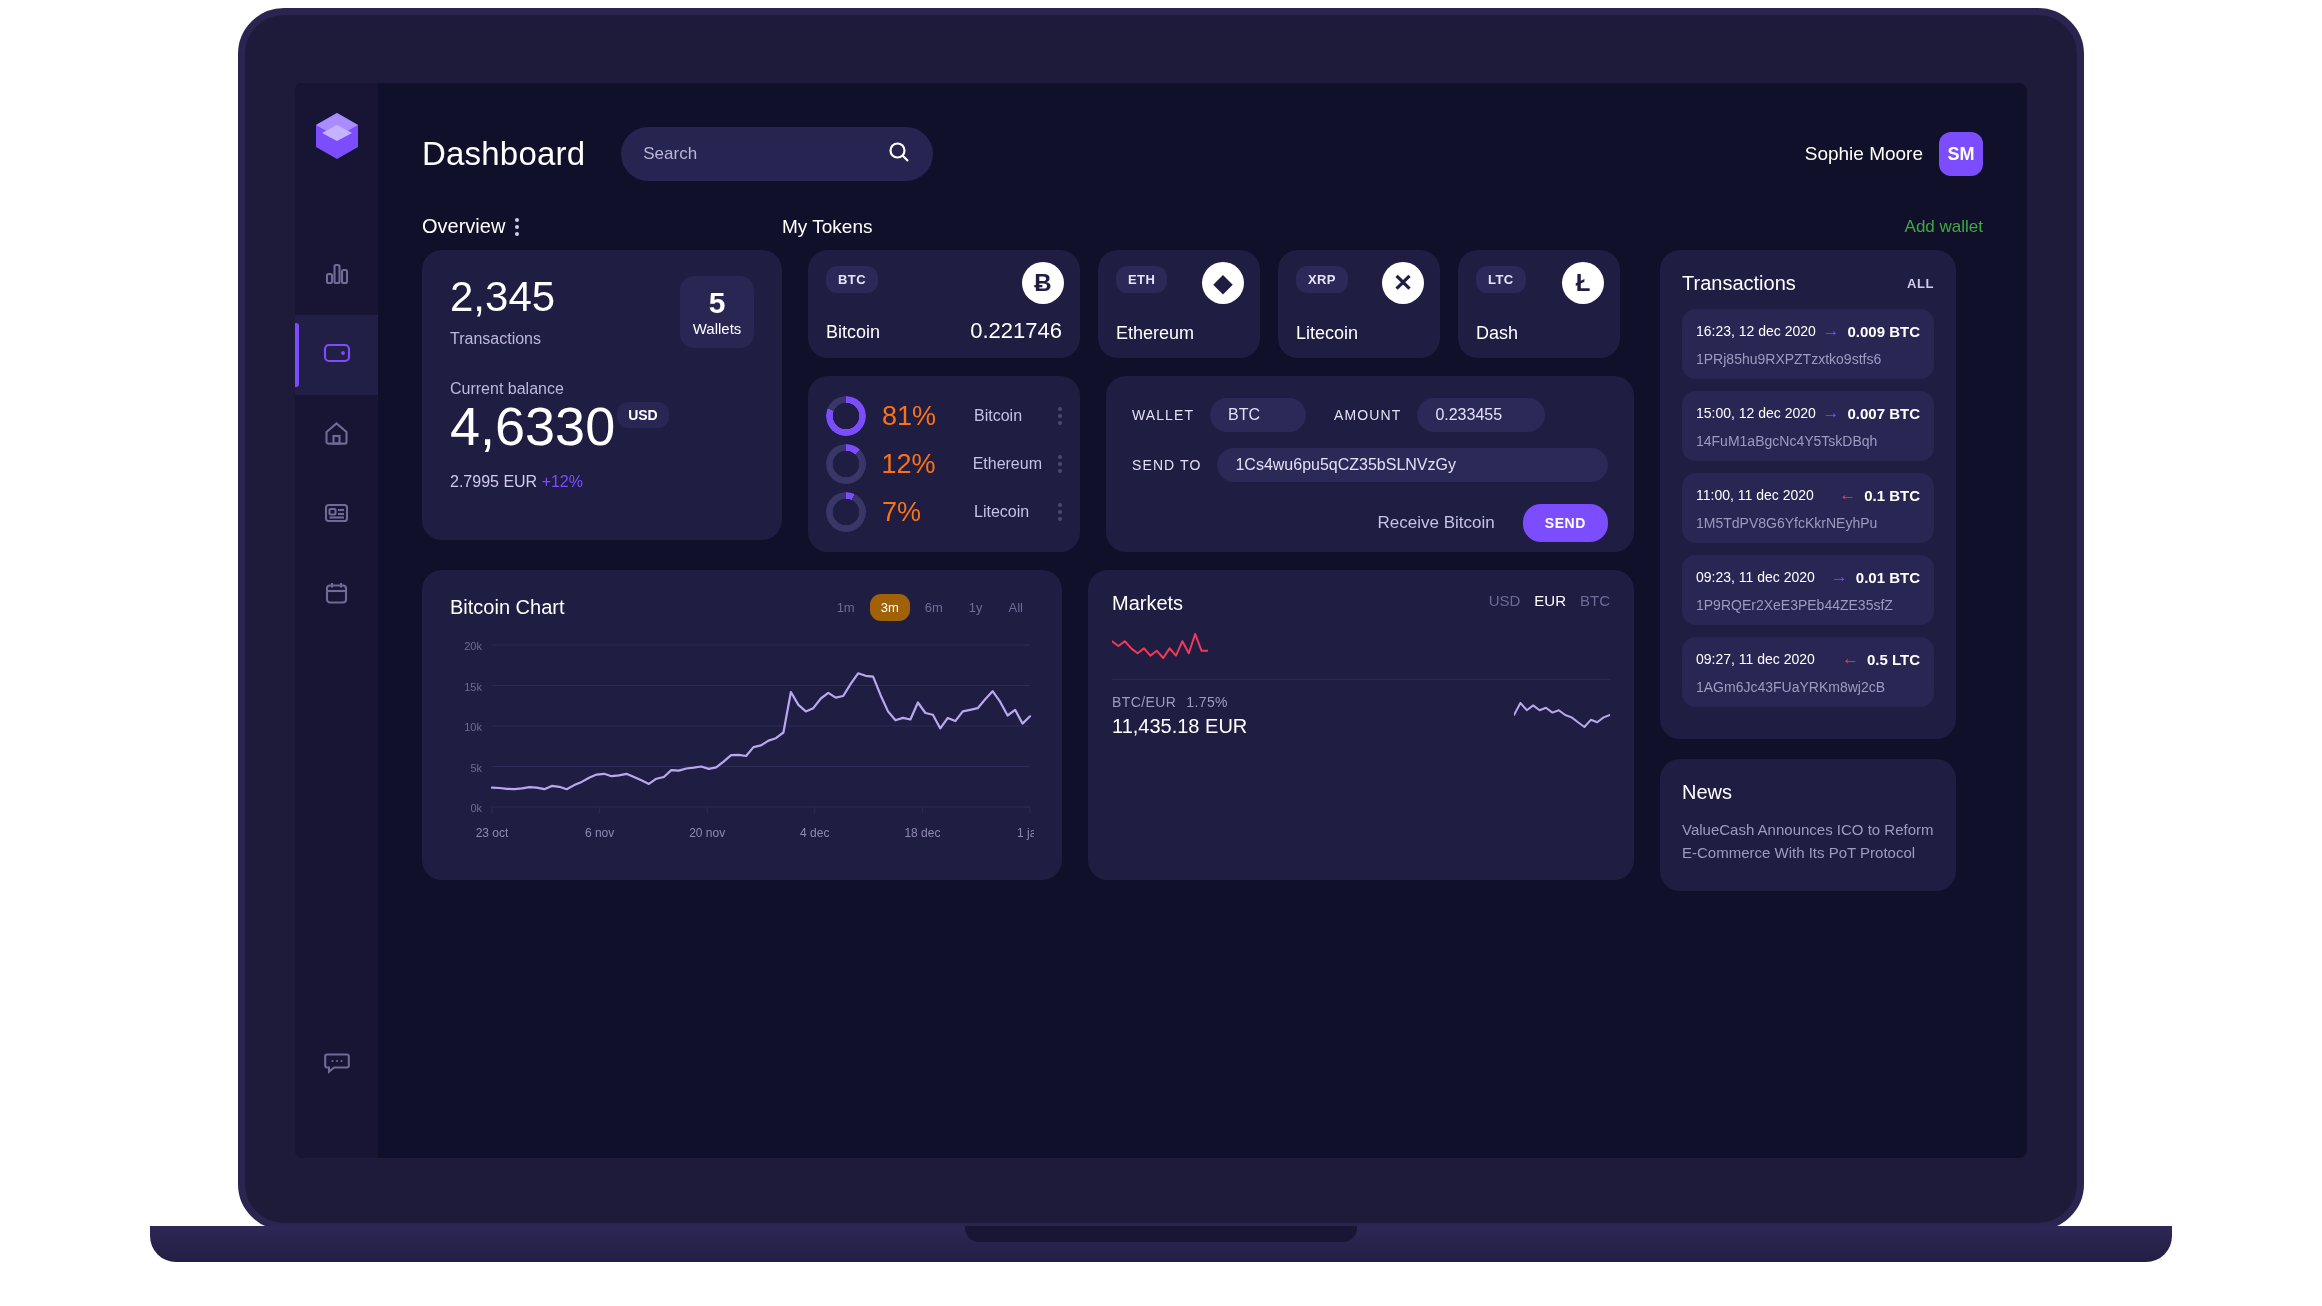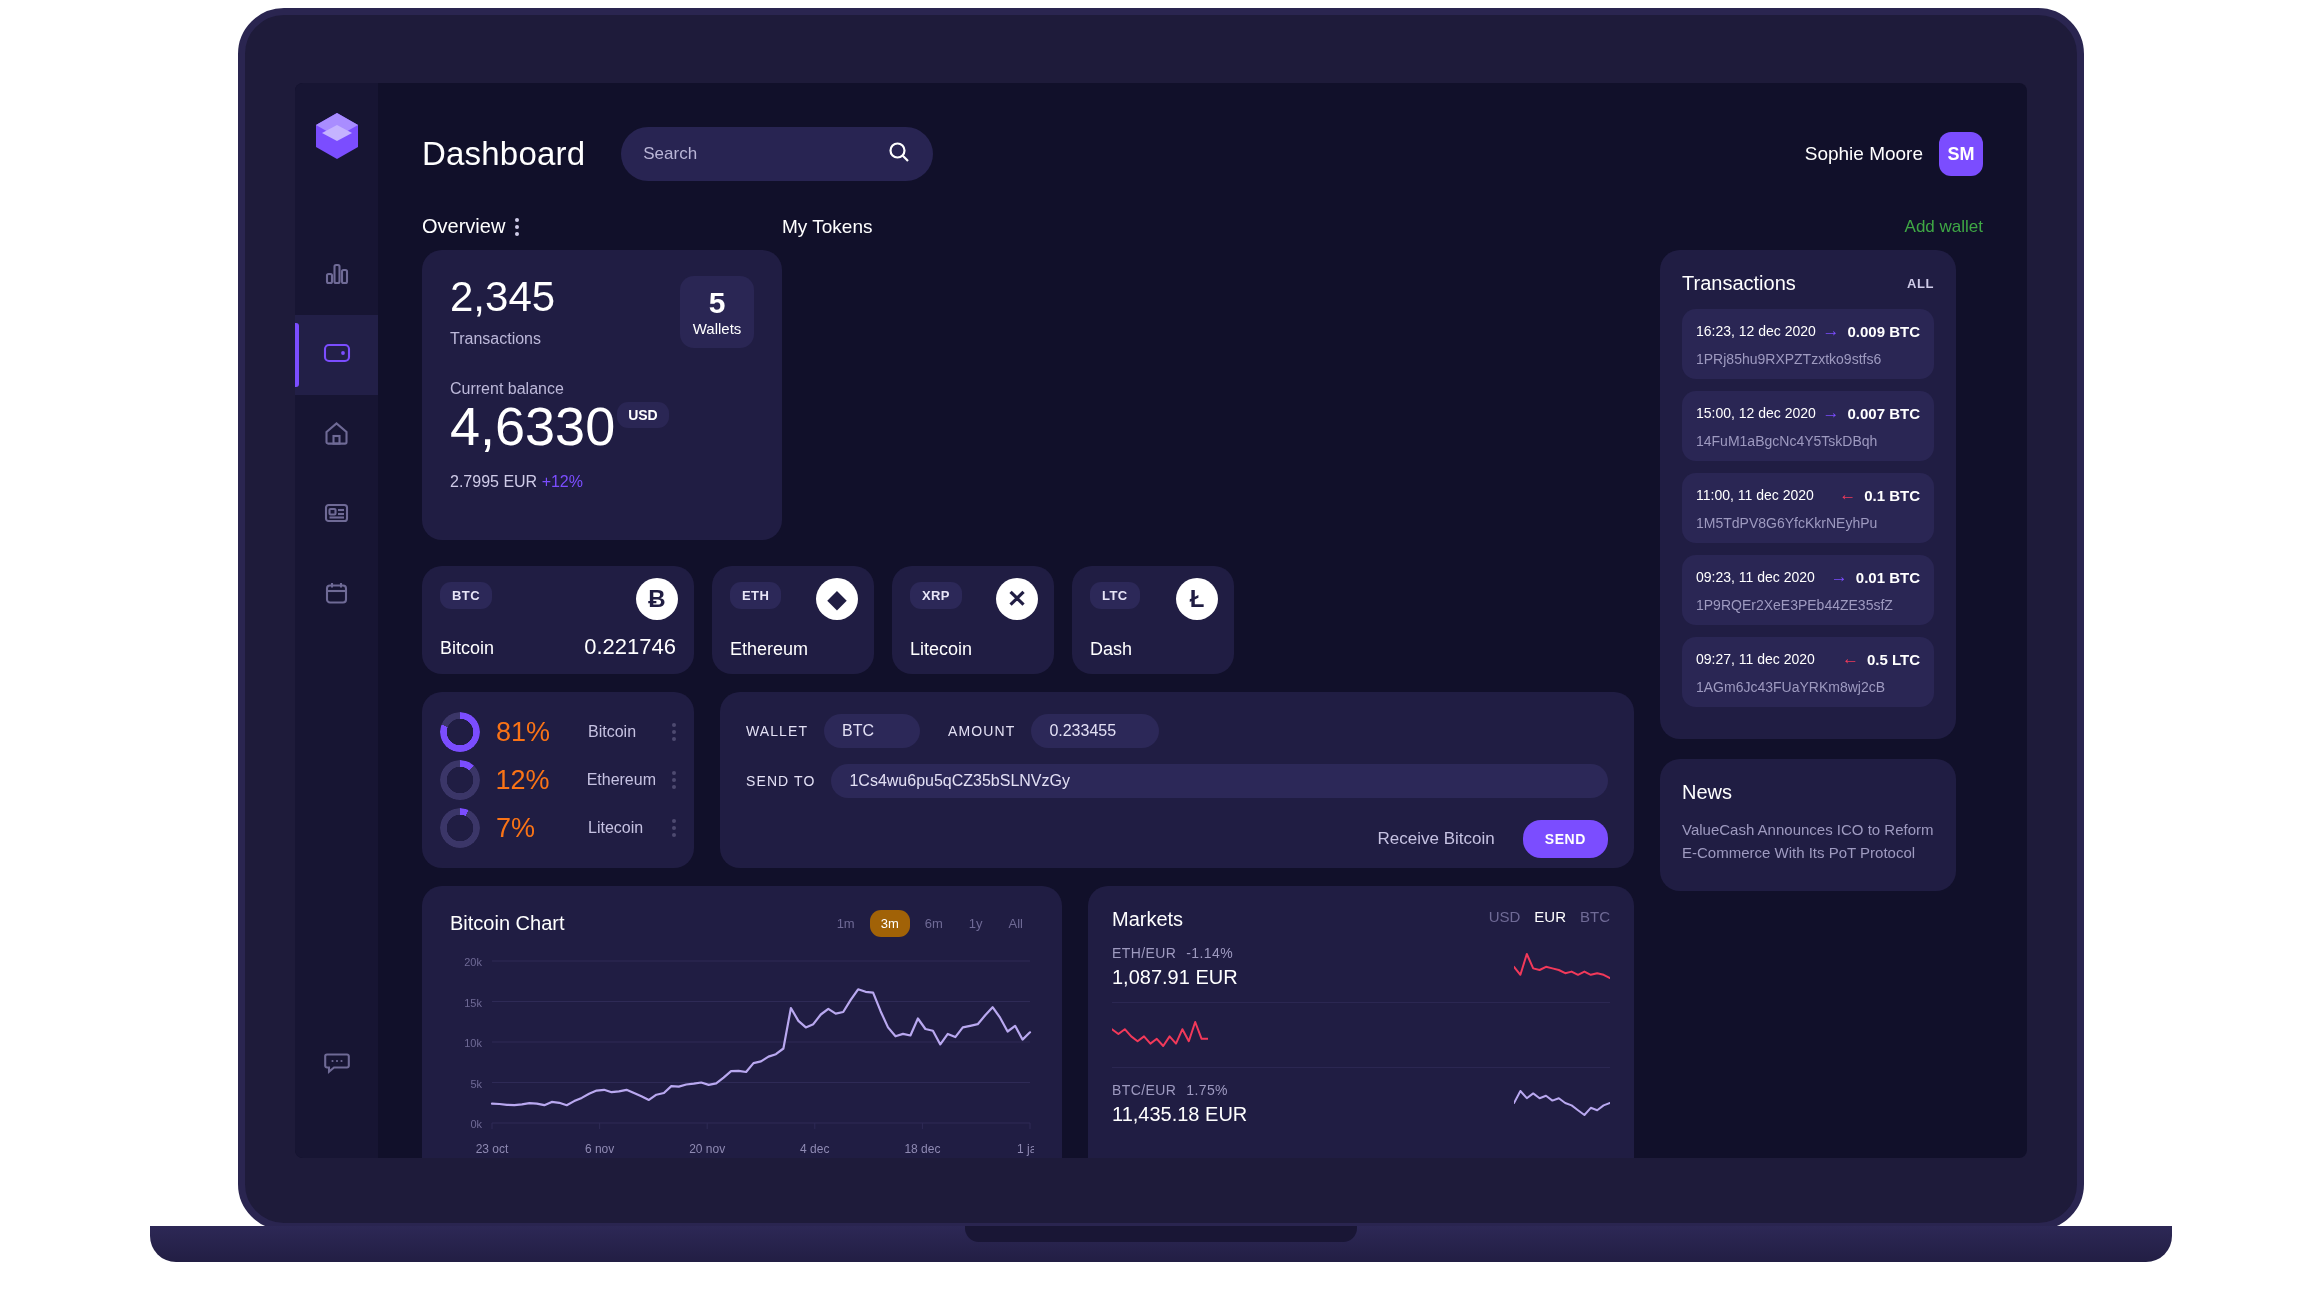--- a/index.html
+++ b/index.html
@@ -94,21 +94,21 @@
   .overview-head { width: 360px; display: flex; align-items: center; }
   .add-wallet { margin-left: auto; color: #3fa845; font-size: 17px; }
 
   
   .cols { display: flex; gap: 26px; margin-top: 12px; }
   .col-left { width: 1212px; }
   .col-right { width: 296px; }
 
   .card { background: #201d43; border-radius: 20px; }
 
-  .row1 { display: flex; gap: 26px; flex-direction: column; }
+  .row1 { display: flex; gap: 26px; }
 
   
   .overview { width: 360px; height: 290px; padding: 26px 28px; position: relative; }
   .ov-top { display: flex; align-items: flex-start; }
   .big-num { font-size: 42px; color: #fff; line-height: 1; }
   .sub { font-size: 16px; color: #bdb9da; margin-top: 12px; }
   .wallets {
     margin-left: auto; width: 74px; height: 72px; background: #2a2654;
     border-radius: 14px; display: flex; flex-direction: column;
     align-items: center; justify-content: center; gap: 2px;
@@ -471,26 +471,20 @@
               <div class="mk-head">
                 <span class="sec-title">Markets</span>
                 <span class="mk-tabs" id="mk-tabs">
                     <span class="mk-tab">USD</span>
                     <span class="mk-tab active">EUR</span>
                     <span class="mk-tab">BTC</span>
                   </span>
               </div>
               <div id="mk-rows">
                   <div class="mk-row">
-                    <span class="mk-left"><span class="mk-pair">ETH/EUR<span class="chg">-1.14%</span></span><div class="mk-price">1,087.91 EUR</div></span>
-                    <span class="spark"><svg width="96" height="34" viewBox="0 0 96 34">
-                        <path d="M0.0 18.8 L6.4 26.8 L12.8 6.0 L19.2 20.4 L25.6 22.0 L32.0 18.8 L38.4 20.4 L44.8 22.0 L51.2 25.2 L57.6 23.6 L64.0 26.8 L70.4 23.6 L76.8 26.8 L83.2 25.2 L89.6 26.8 L96.0 30.0 " fill="none" stroke="#f2395a" stroke-width="2" stroke-linejoin="round" stroke-linecap="round"></path>
-                      </svg></span>
-                  </div>
-                  <div class="mk-row">
                     <span class="spark"><svg width="96" height="34" viewBox="0 0 96 34">
                         <path d="M0.0 13.2 L6.4 18.0 L12.8 13.2 L19.2 20.4 L25.6 25.2 L32.0 20.4 L38.4 27.6 L44.8 22.8 L51.2 30.0 L57.6 20.4 L64.0 27.6 L70.4 13.2 L76.8 25.2 L83.2 6.0 L89.6 22.8 L96.0 22.8 " fill="none" stroke="#f2395a" stroke-width="2" stroke-linejoin="round" stroke-linecap="round"></path>
                       </svg></span>
                   </div>
                   <div class="mk-row">
                     <span class="mk-left"><span class="mk-pair">BTC/EUR<span class="chg">1.75%</span></span><div class="mk-price">11,435.18 EUR</div></span>
                     <span class="spark"><svg width="96" height="34" viewBox="0 0 96 34">
                         <path d="M0.0 18.0 L6.4 6.0 L12.8 13.2 L19.2 8.4 L25.6 13.2 L32.0 10.8 L38.4 15.6 L44.8 13.2 L51.2 18.0 L57.6 20.4 L64.0 25.2 L70.4 30.0 L76.8 22.8 L83.2 25.2 L89.6 20.4 L96.0 18.0 " fill="none" stroke="#b9a8f0" stroke-width="2" stroke-linejoin="round" stroke-linecap="round"></path>
                       </svg></span>
                   </div>

